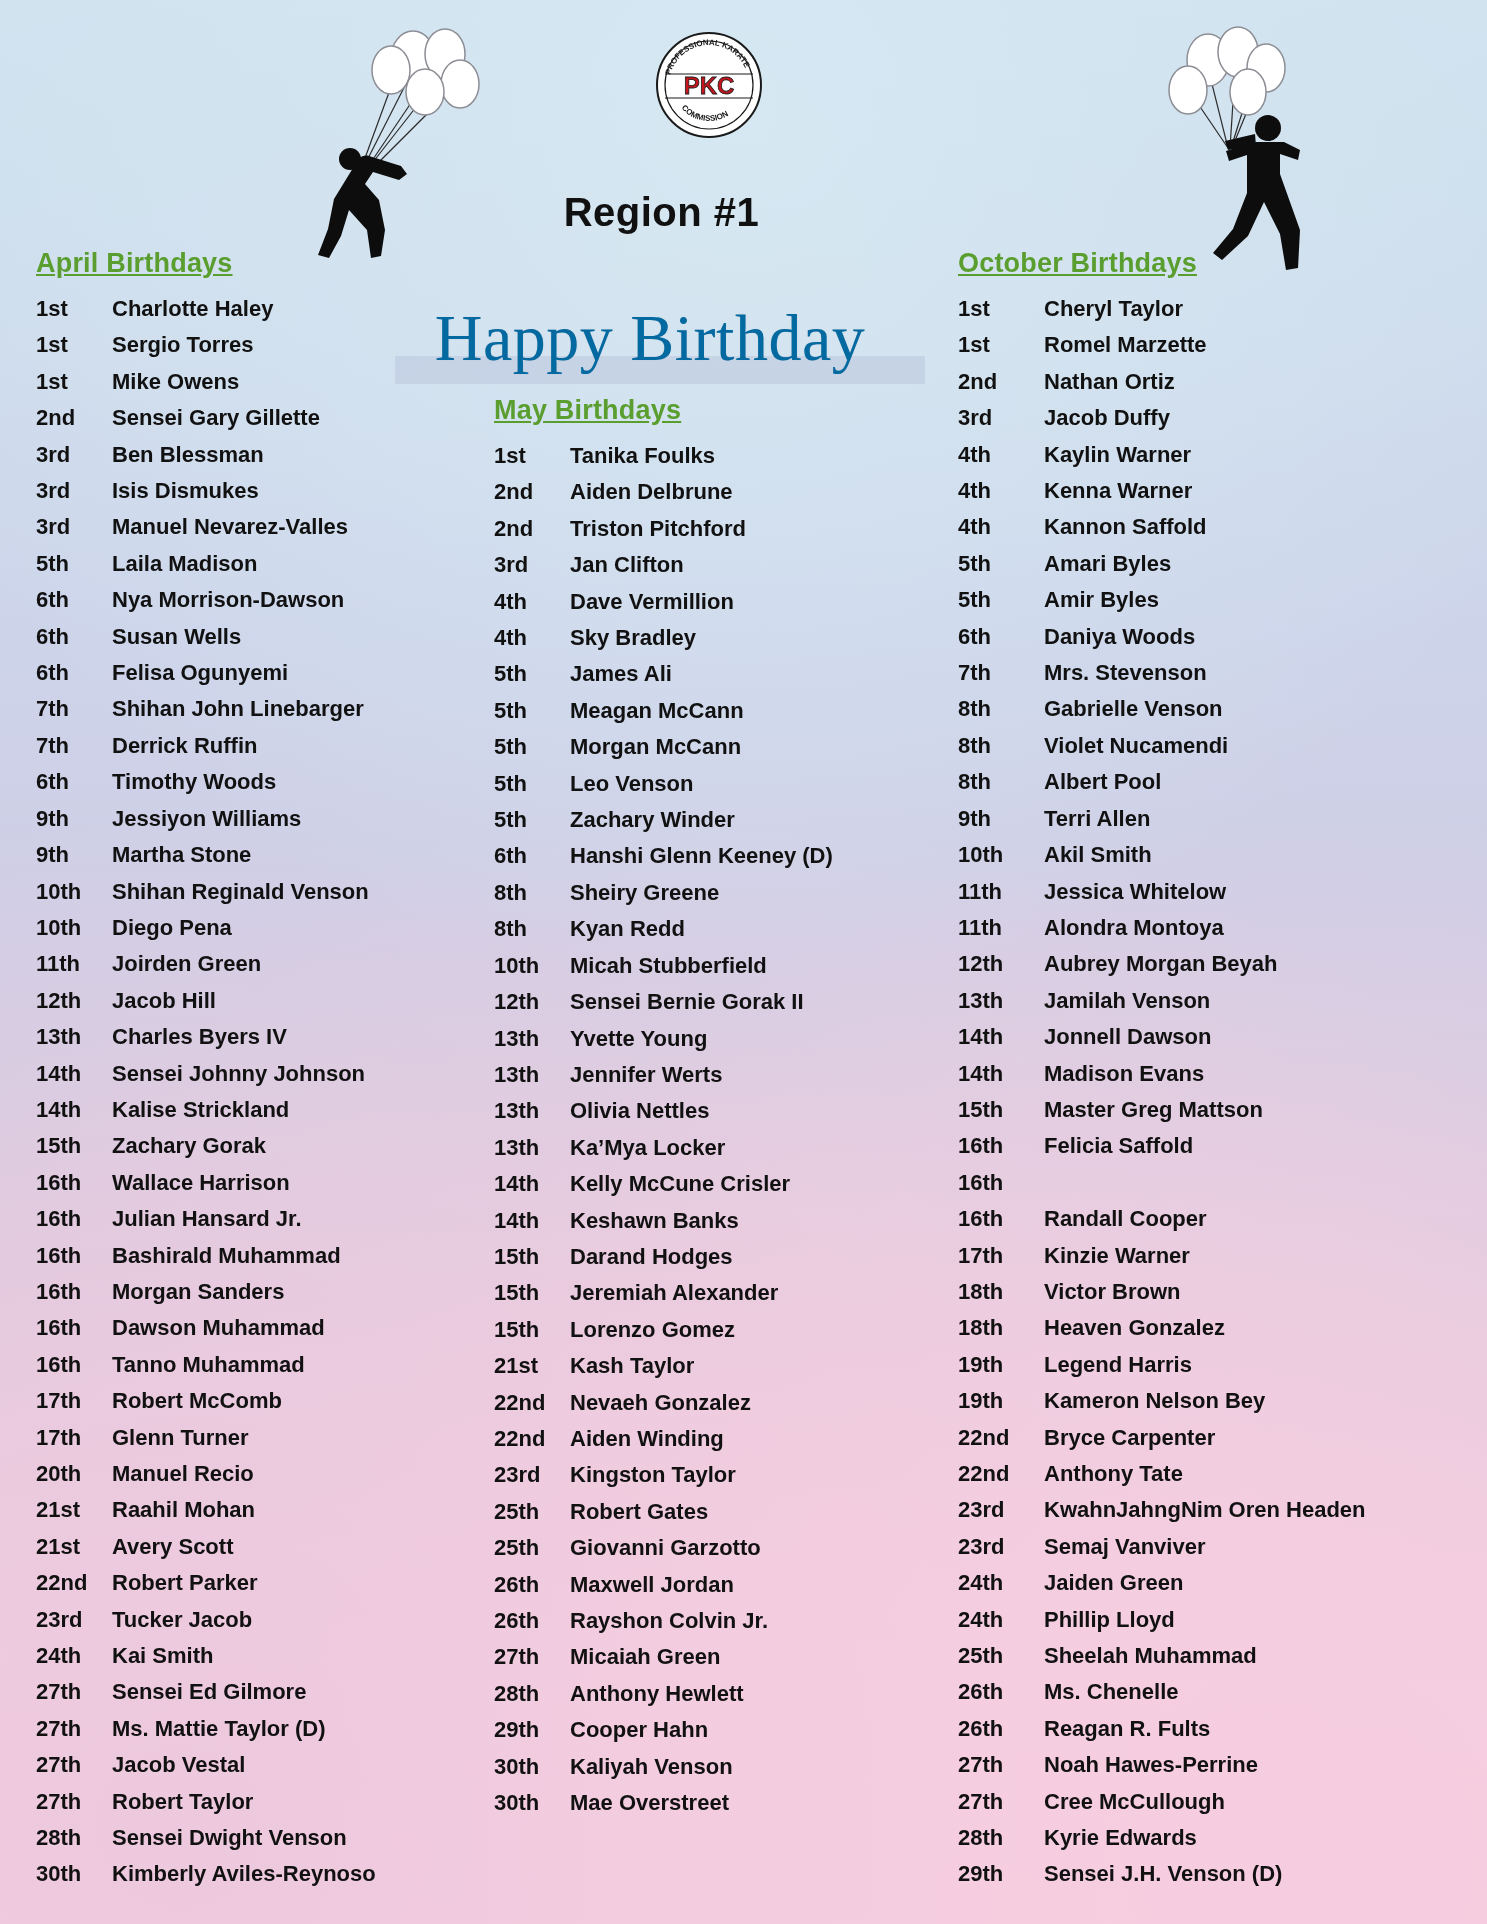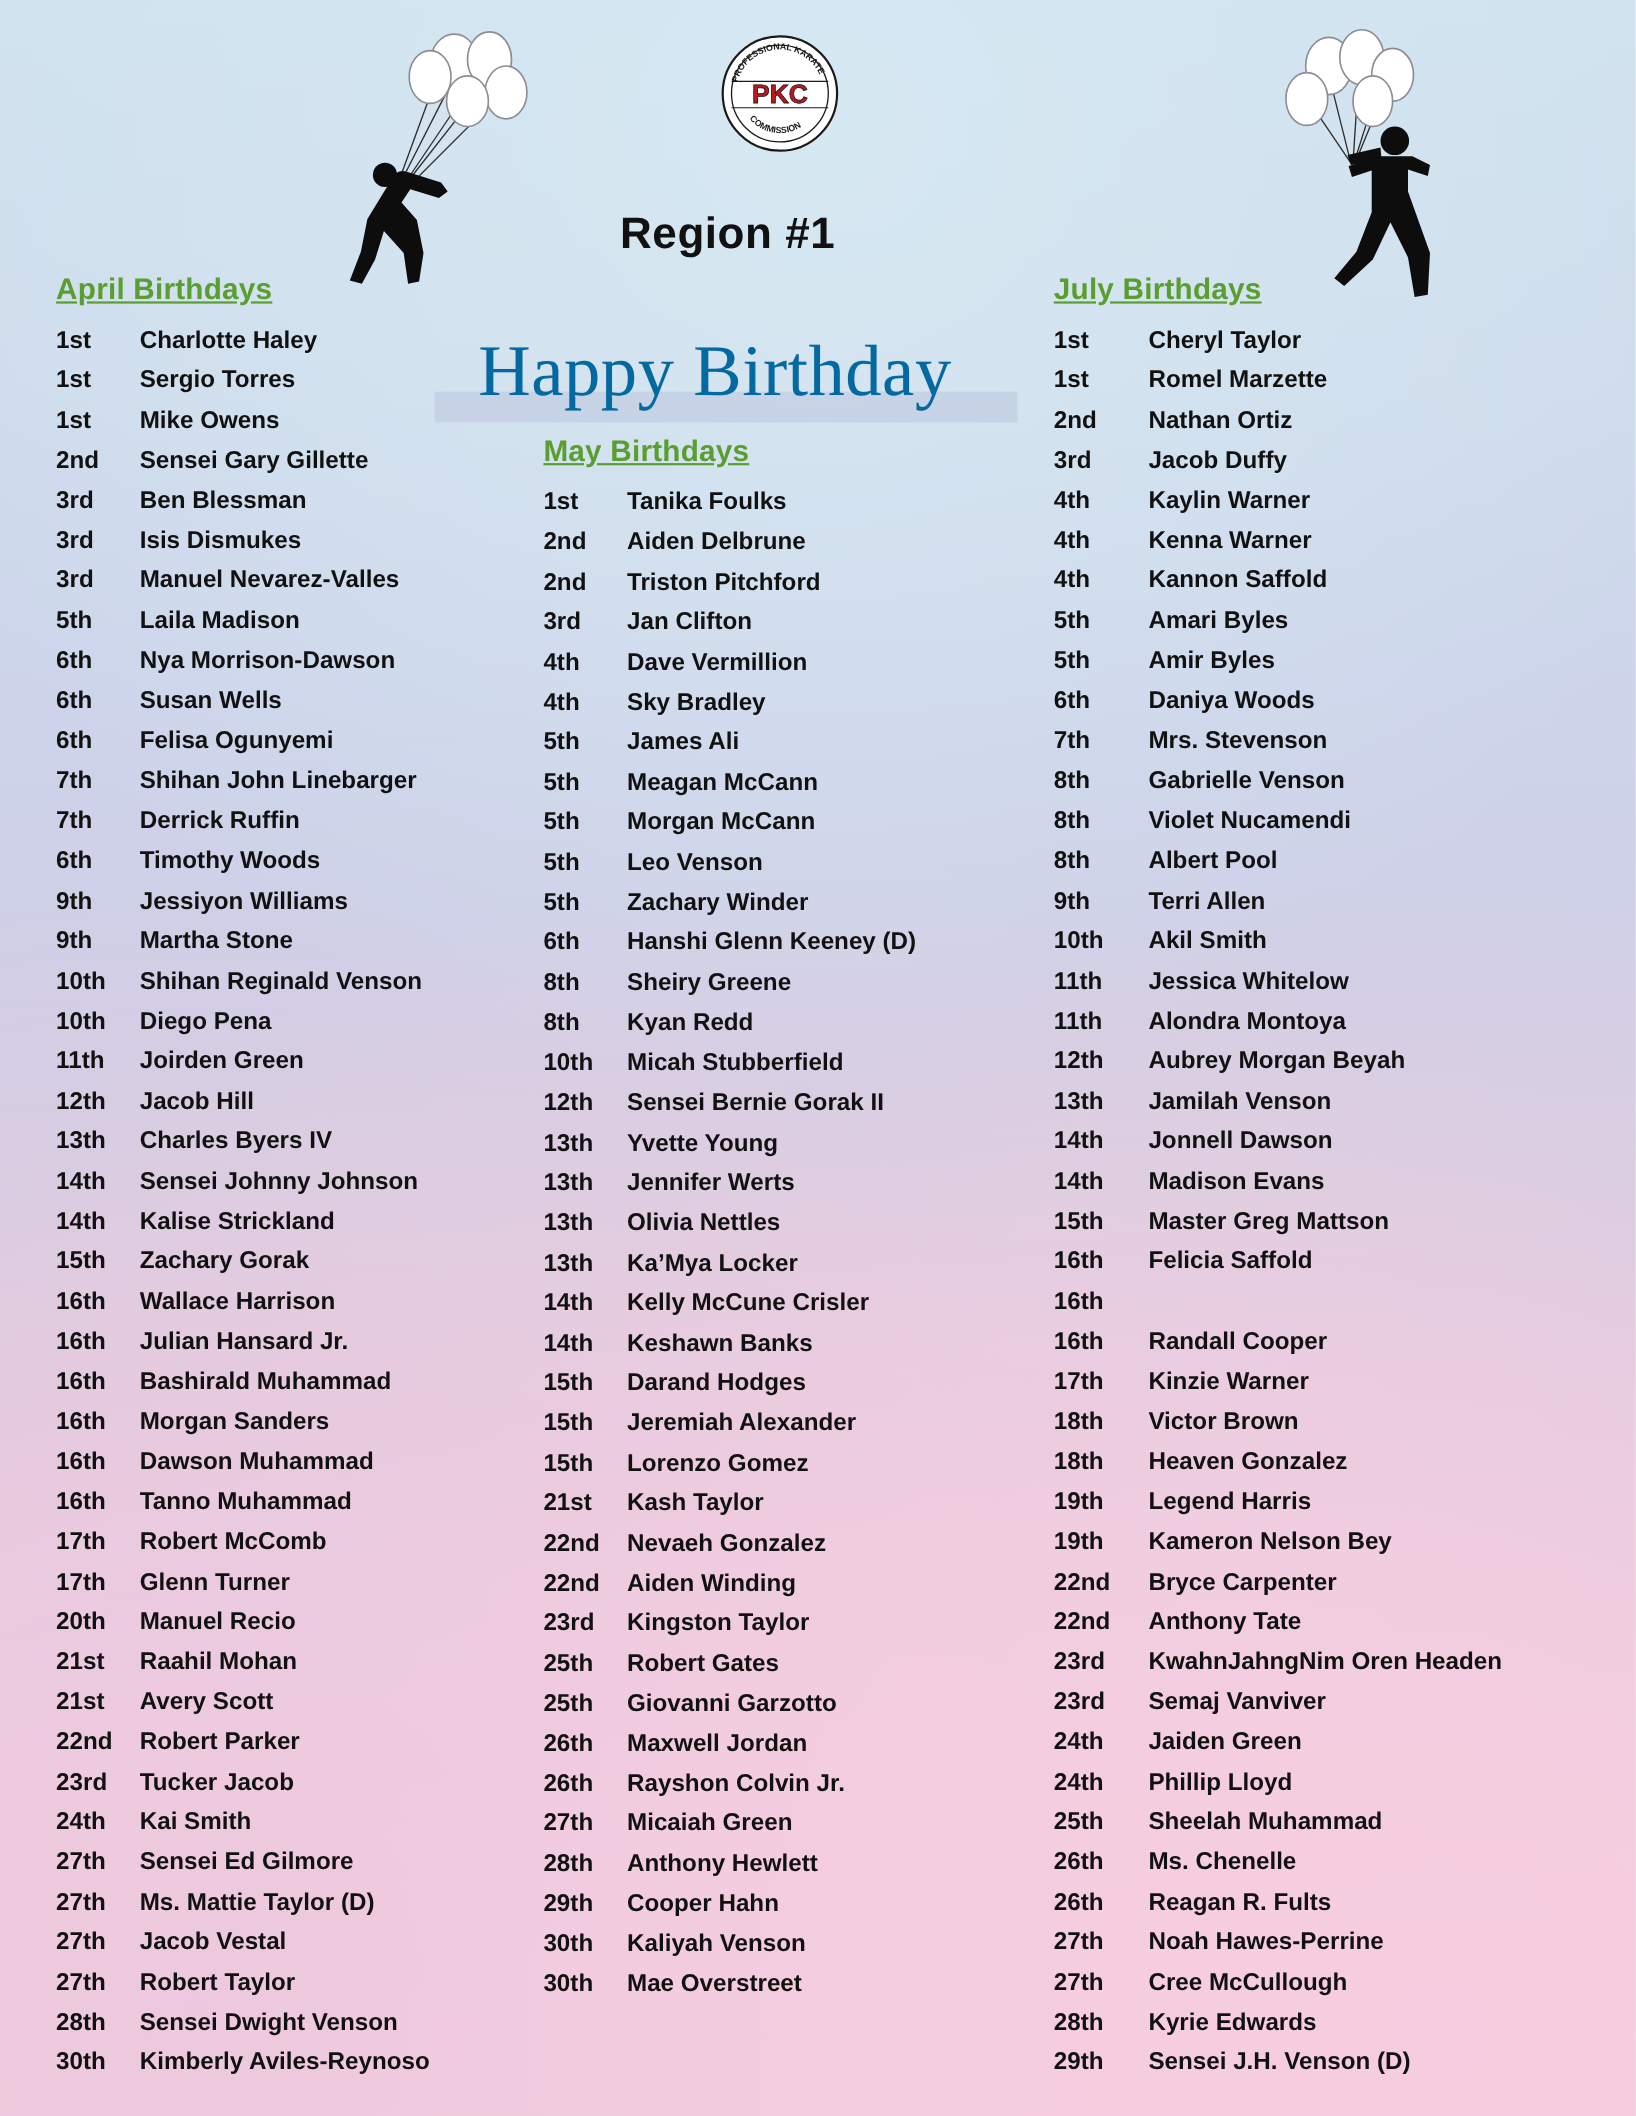--- a/index.html
+++ b/index.html
@@ -65,21 +65,21 @@
     height: 28px;
     background: rgba(150,150,190,0.20);
   }
 
   
   .figure-left { position: absolute; left: 295px; top: 18px; width: 210px; height: 245px; }
   .figure-right { position: absolute; left: 1160px; top: 20px; width: 220px; height: 265px; }
 
   
   .column { position: absolute; }
-  .col-april { left: 36px; top: 248px; width: 470px; margin-left: 15px; }
+  .col-april { left: 36px; top: 248px; width: 470px; }
   .col-may   { left: 494px; top: 395px; width: 470px; }
   .col-june  { left: 958px; top: 248px; width: 520px; }
 
   .col-heading {
     font-size: 27px;
     font-weight: bold;
     color: #5a9e2f;
     text-decoration: underline;
     margin-bottom: 12px;
     letter-spacing: 0.2px;
@@ -496,21 +496,21 @@
           <span class="name">Kaliyah Venson</span>
         </div>
         <div class="entry">
           <span class="day">30th</span>
           <span class="name">Mae Overstreet</span>
         </div>
       </div>
   </div>
 
   <div class="column col-june">
-    <div class="col-heading">July Birthdays</div>
+    <div class="col-heading">October Birthdays</div>
     <div class="entries">
         <div class="entry">
           <span class="day">1st</span>
           <span class="name">Cheryl Taylor</span>
         </div>
         <div class="entry">
           <span class="day">1st</span>
           <span class="name">Romel Marzette</span>
         </div>
         <div class="entry">

